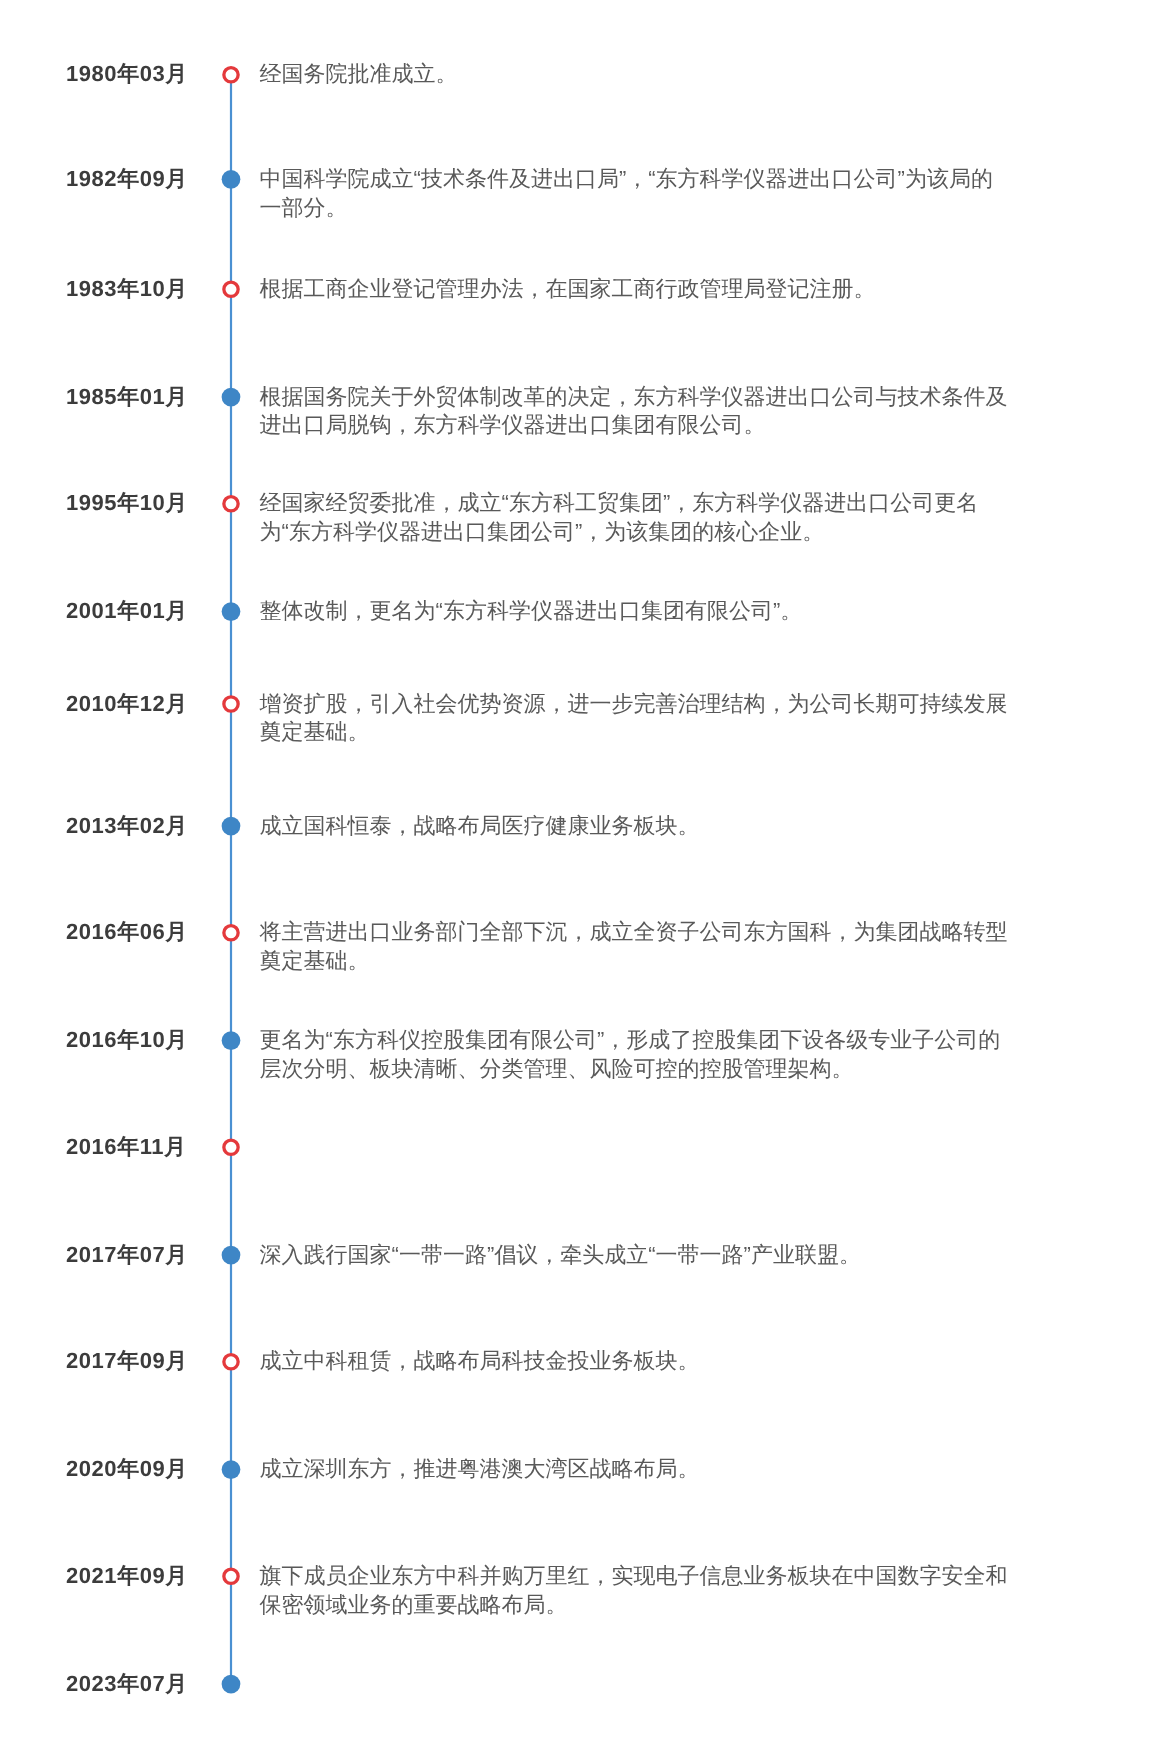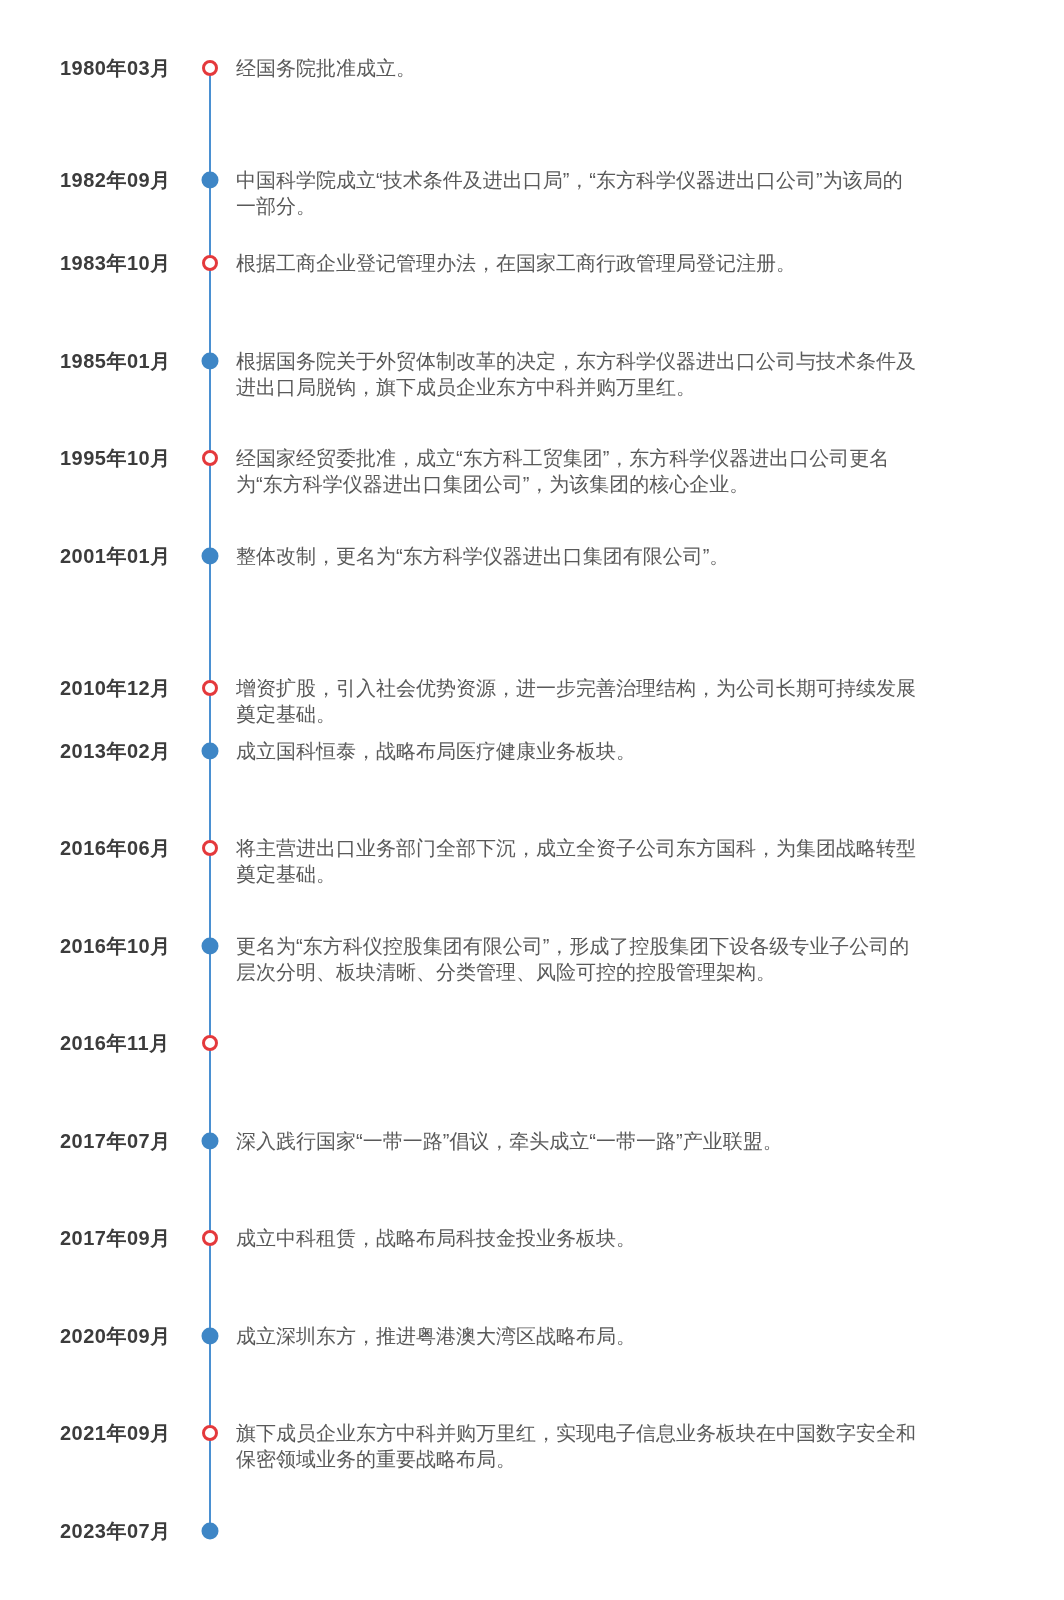--- a/index.html
+++ b/index.html
@@ -77,51 +77,51 @@
 
 <div class="page">
   <div class="timeline-line"></div>
   <div id="timeline-root">
   <div class="entry" style="top: 55px;">
     <div class="date">1980年03月</div>
     <div class="marker open"></div>
     <div class="desc">经国务院批准成立。</div>
   </div>
 
-  <div class="entry" style="top: 167px;">
+  <div class="entry" style="top: 150px;">
     <div class="date">1982年09月</div>
     <div class="marker filled"></div>
     <div class="desc">中国科学院成立“技术条件及进出口局”，“东方科学仪器进出口公司”为该局的一部分。</div>
   </div>
 
   <div class="entry" style="top: 250px;">
     <div class="date">1983年10月</div>
     <div class="marker open"></div>
     <div class="desc">根据工商企业登记管理办法，在国家工商行政管理局登记注册。</div>
   </div>
 
   <div class="entry" style="top: 347.5px;">
     <div class="date">1985年01月</div>
     <div class="marker filled"></div>
-    <div class="desc">根据国务院关于外贸体制改革的决定，东方科学仪器进出口公司与技术条件及进出口局脱钩，旗下成员企业东方中科并购万里红。</div>
+    <div class="desc">根据国务院关于外贸体制改革的决定，东方科学仪器进出口公司与技术条件及进出口局脱钩，东方科学仪器进出口集团有限公司。</div>
   </div>
 
   <div class="entry" style="top: 445px;">
     <div class="date">1995年10月</div>
     <div class="marker open"></div>
     <div class="desc">经国家经贸委批准，成立“东方科工贸集团”，东方科学仪器进出口公司更名为“东方科学仪器进出口集团公司”，为该集团的核心企业。</div>
   </div>
 
   <div class="entry" style="top: 542.5px;">
     <div class="date">2001年01月</div>
     <div class="marker filled"></div>
     <div class="desc">整体改制，更名为“东方科学仪器进出口集团有限公司”。</div>
   </div>
 
-  <div class="entry" style="top: 675px;">
+  <div class="entry" style="top: 627px;">
     <div class="date">2010年12月</div>
     <div class="marker open"></div>
     <div class="desc">增资扩股，引入社会优势资源，进一步完善治理结构，为公司长期可持续发展奠定基础。</div>
   </div>
 
   <div class="entry" style="top: 737.5px;">
     <div class="date">2013年02月</div>
     <div class="marker filled"></div>
     <div class="desc">成立国科恒泰，战略布局医疗健康业务板块。</div>
   </div>

